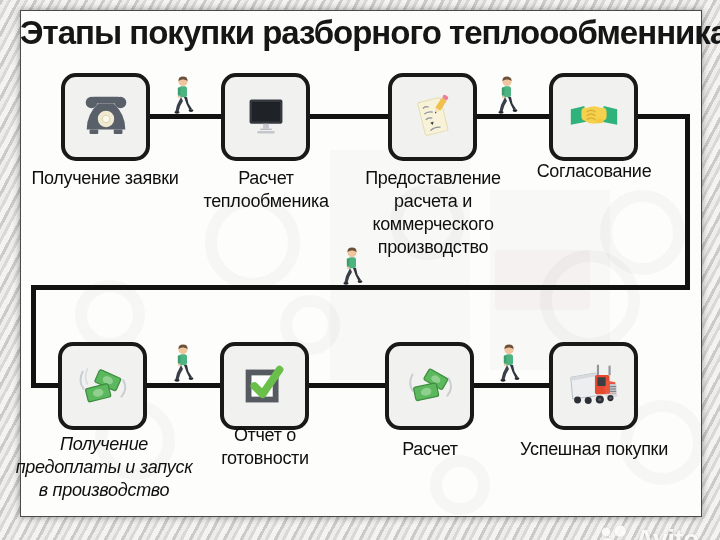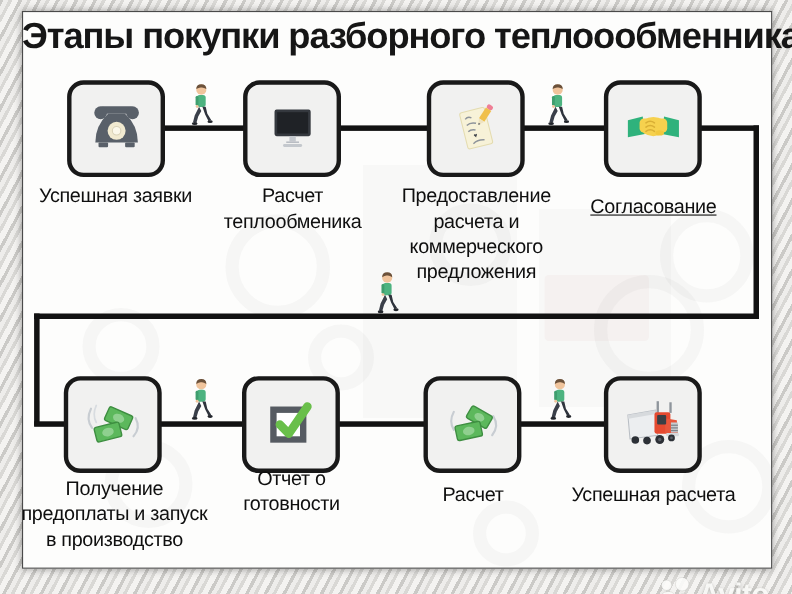--- a/index.html
+++ b/index.html
@@ -185,35 +185,35 @@
     <rect x="42" y="38" width="12" height="3" rx="1" fill="#d6d9dc"></rect>
     <circle cx="13" cy="44.5" r="3.6" fill="#2c3036"></circle>
     <circle cx="24" cy="45" r="3.6" fill="#2c3036"></circle>
     <circle cx="36" cy="44" r="4.2" fill="#2c3036"></circle>
     <circle cx="36" cy="44" r="1.6" fill="#5a5f66"></circle>
     <circle cx="47" cy="42.5" r="3.2" fill="#2c3036"></circle>
     <circle cx="47" cy="42.5" r="1.3" fill="#5a5f66"></circle>
   </svg>
 </div>
 
-<div class="step-label" style="left:15px;top:167px;width:180px;">Успешная заявки</div>
+<div class="step-label" style="left:15px;top:167px;width:180px;">Получение заявки</div>
 <div class="step-label" style="left:176px;top:167px;width:180px;text-align:center;">Расчет
 теплообменика</div>
 <div class="step-label" style="left:353px;top:167px;width:160px;">Предоставление
 расчета и
 коммерческого
-предложения</div>
-<div class="step-label" style="left:504px;top:177px;width:180px;text-decoration:underline;">Согласование</div>
-<div class="step-label" style="left:9px;top:433px;width:190px;">Получение
+производство</div>
+<div class="step-label" style="left:504px;top:160px;width:180px;">Согласование</div>
+<div class="step-label" style="left:9px;top:433px;width:190px;font-style:italic;">Получение
 предоплаты и запуск
 в производство</div>
 <div class="step-label" style="left:175px;top:424px;width:180px;">Отчет о
 готовности</div>
 <div class="step-label" style="left:340px;top:438px;width:180px;">Расчет</div>
-<div class="step-label" style="left:498px;top:438px;width:192px;">Успешная расчета</div>
+<div class="step-label" style="left:498px;top:438px;width:192px;">Успешная покупки</div>
 
 <svg class="person" style="left:170px;top:75px;" viewBox="0 0 24 40">
   <circle cx="12" cy="6.5" r="4.6" fill="#f0c49c"></circle>
   <path d="M7.4,6 Q7.4,1.6 12,1.6 Q16.6,1.6 16.6,6 Q14,4.2 12,4.5 Q10,4.2 7.4,6 Z" fill="#6b513a"></path>
   <rect x="8" y="11.3" width="8" height="11" rx="2.5" fill="#4db380"></rect>
   <rect x="6.8" y="12.2" width="2.6" height="8.8" rx="1.3" fill="#3f9e6e"></rect>
   <circle cx="8.2" cy="21.8" r="1.3" fill="#f0c49c"></circle>
   <path d="M10,22 L6,30 L4.5,36 L7.6,36.6 L9.2,31 L12,26 Z" fill="#3a3f49"></path>
   <path d="M13,22 L15.5,29 L18.5,35 L21,34 L17.5,28.5 L16,22 Z" fill="#2f343d"></path>
   <ellipse cx="6" cy="37.3" rx="2.6" ry="1.4" fill="#23262c"></ellipse>

